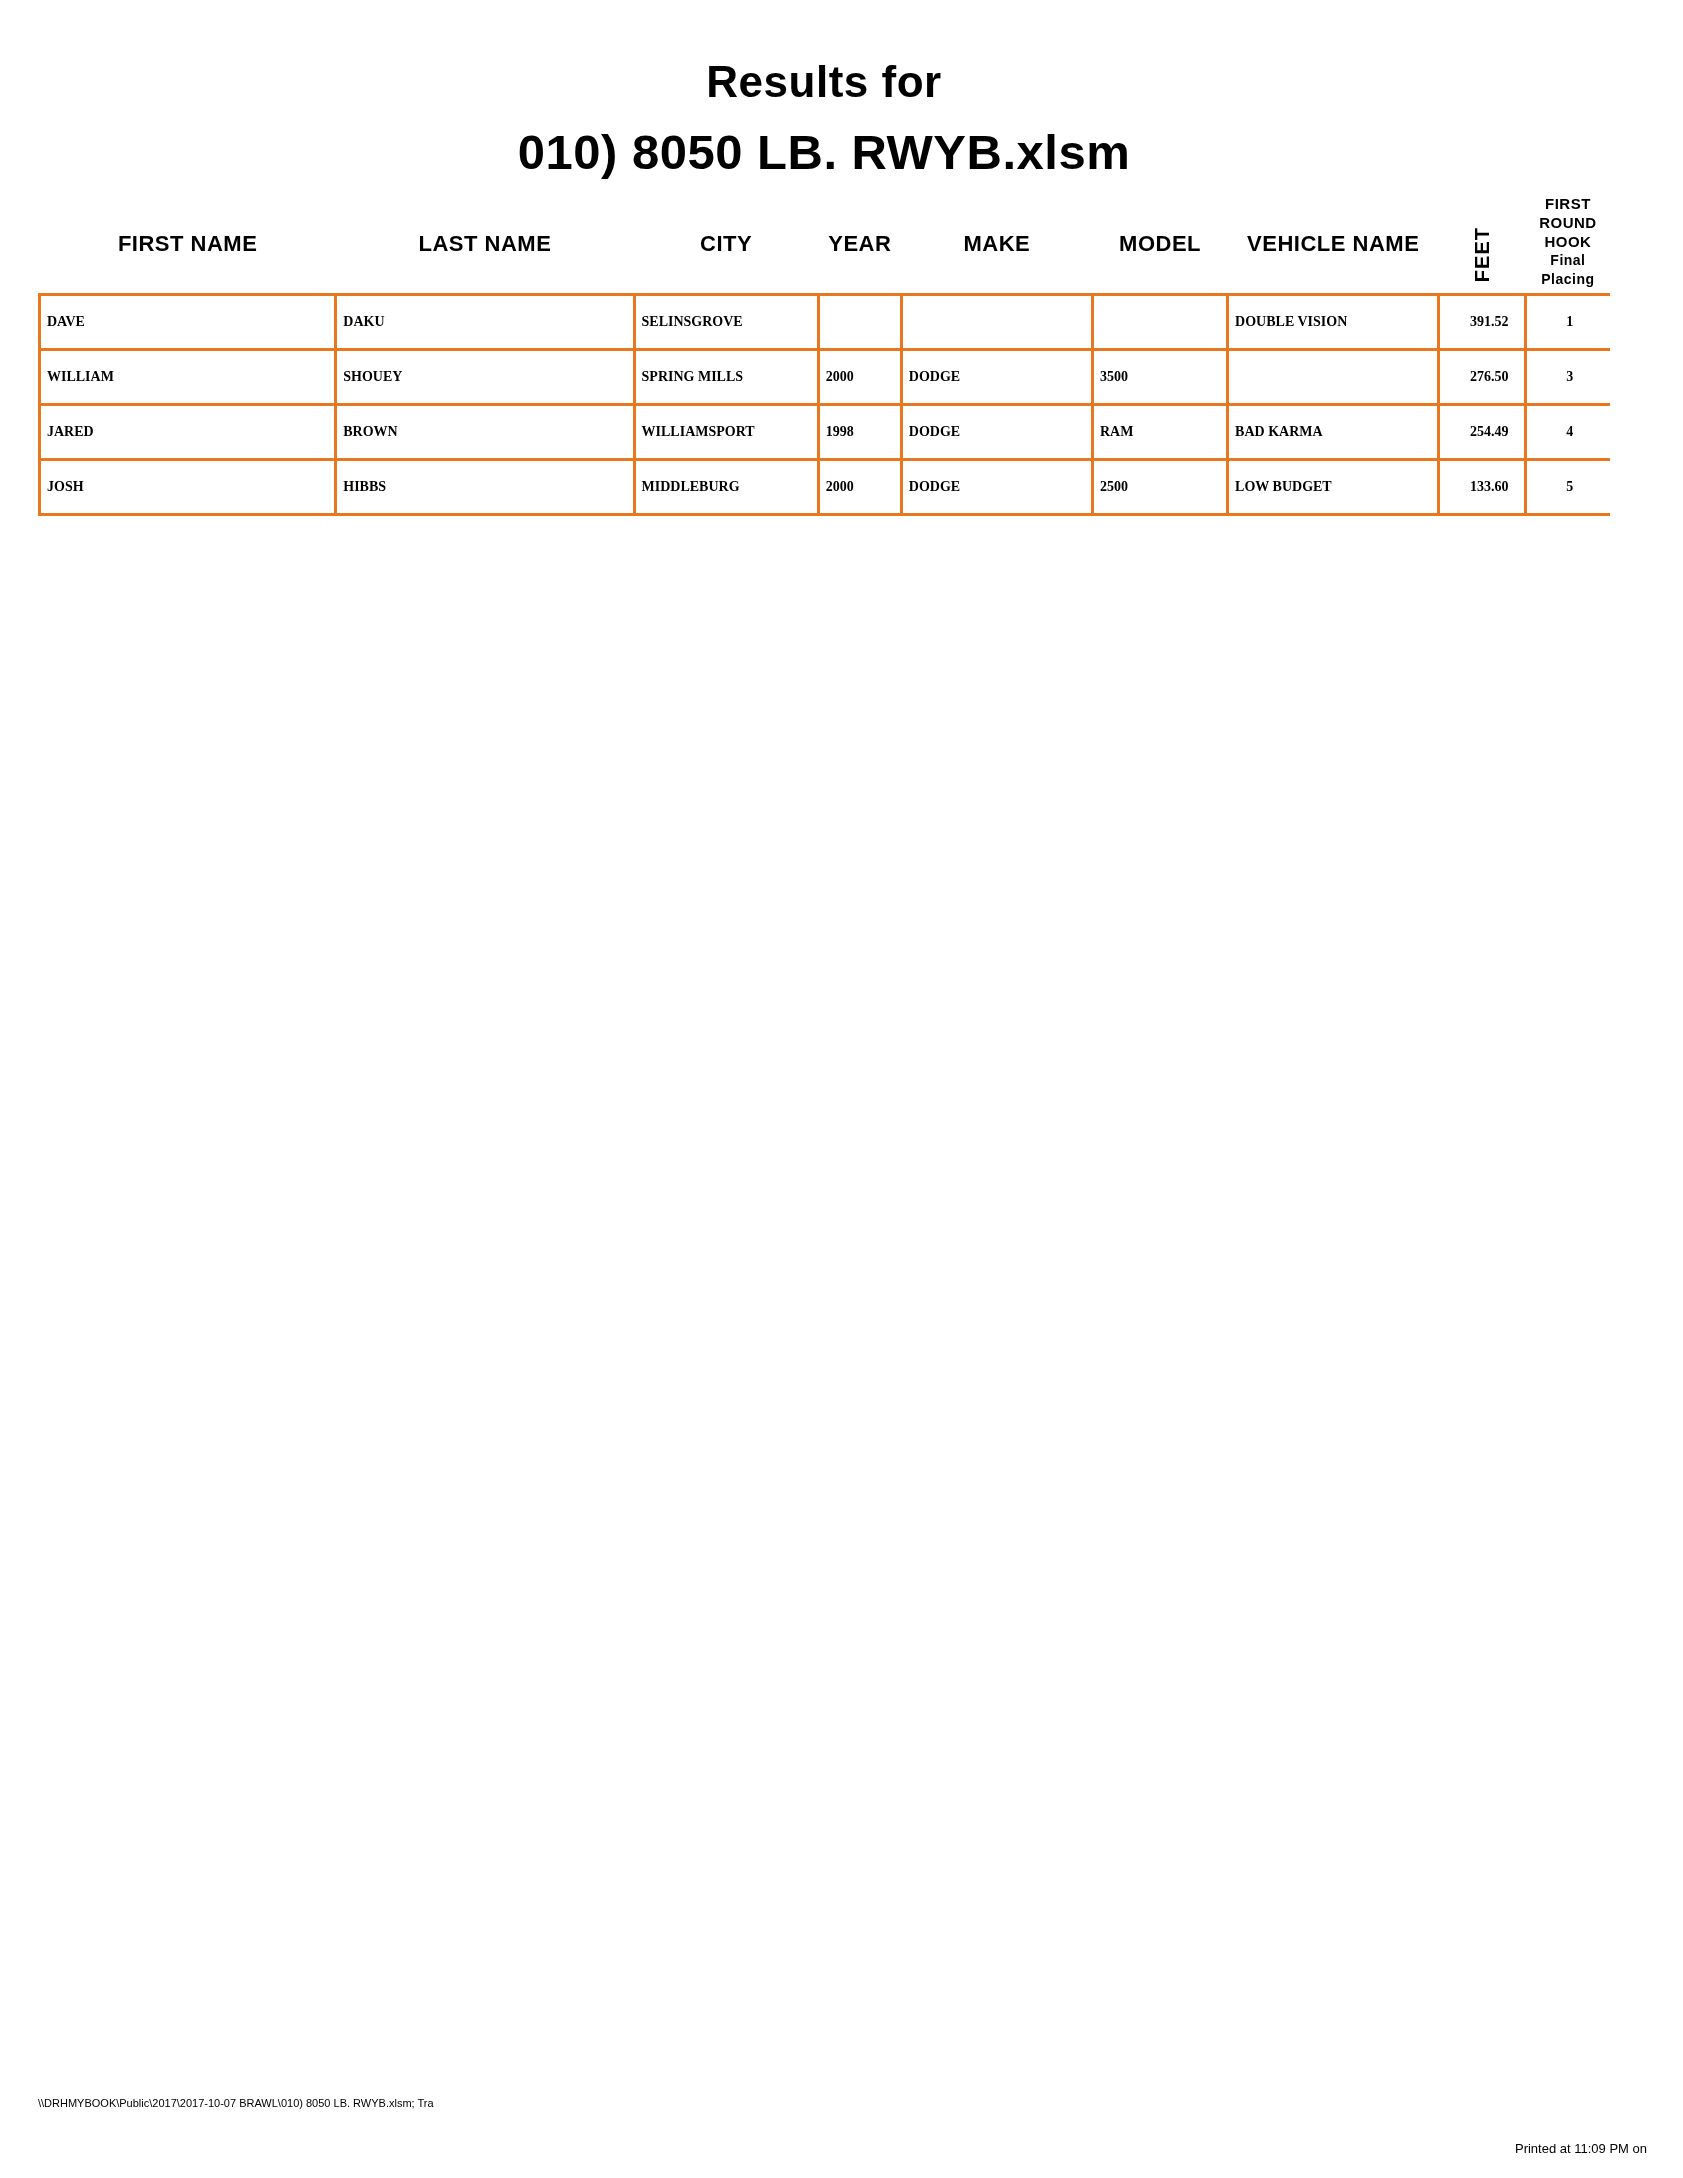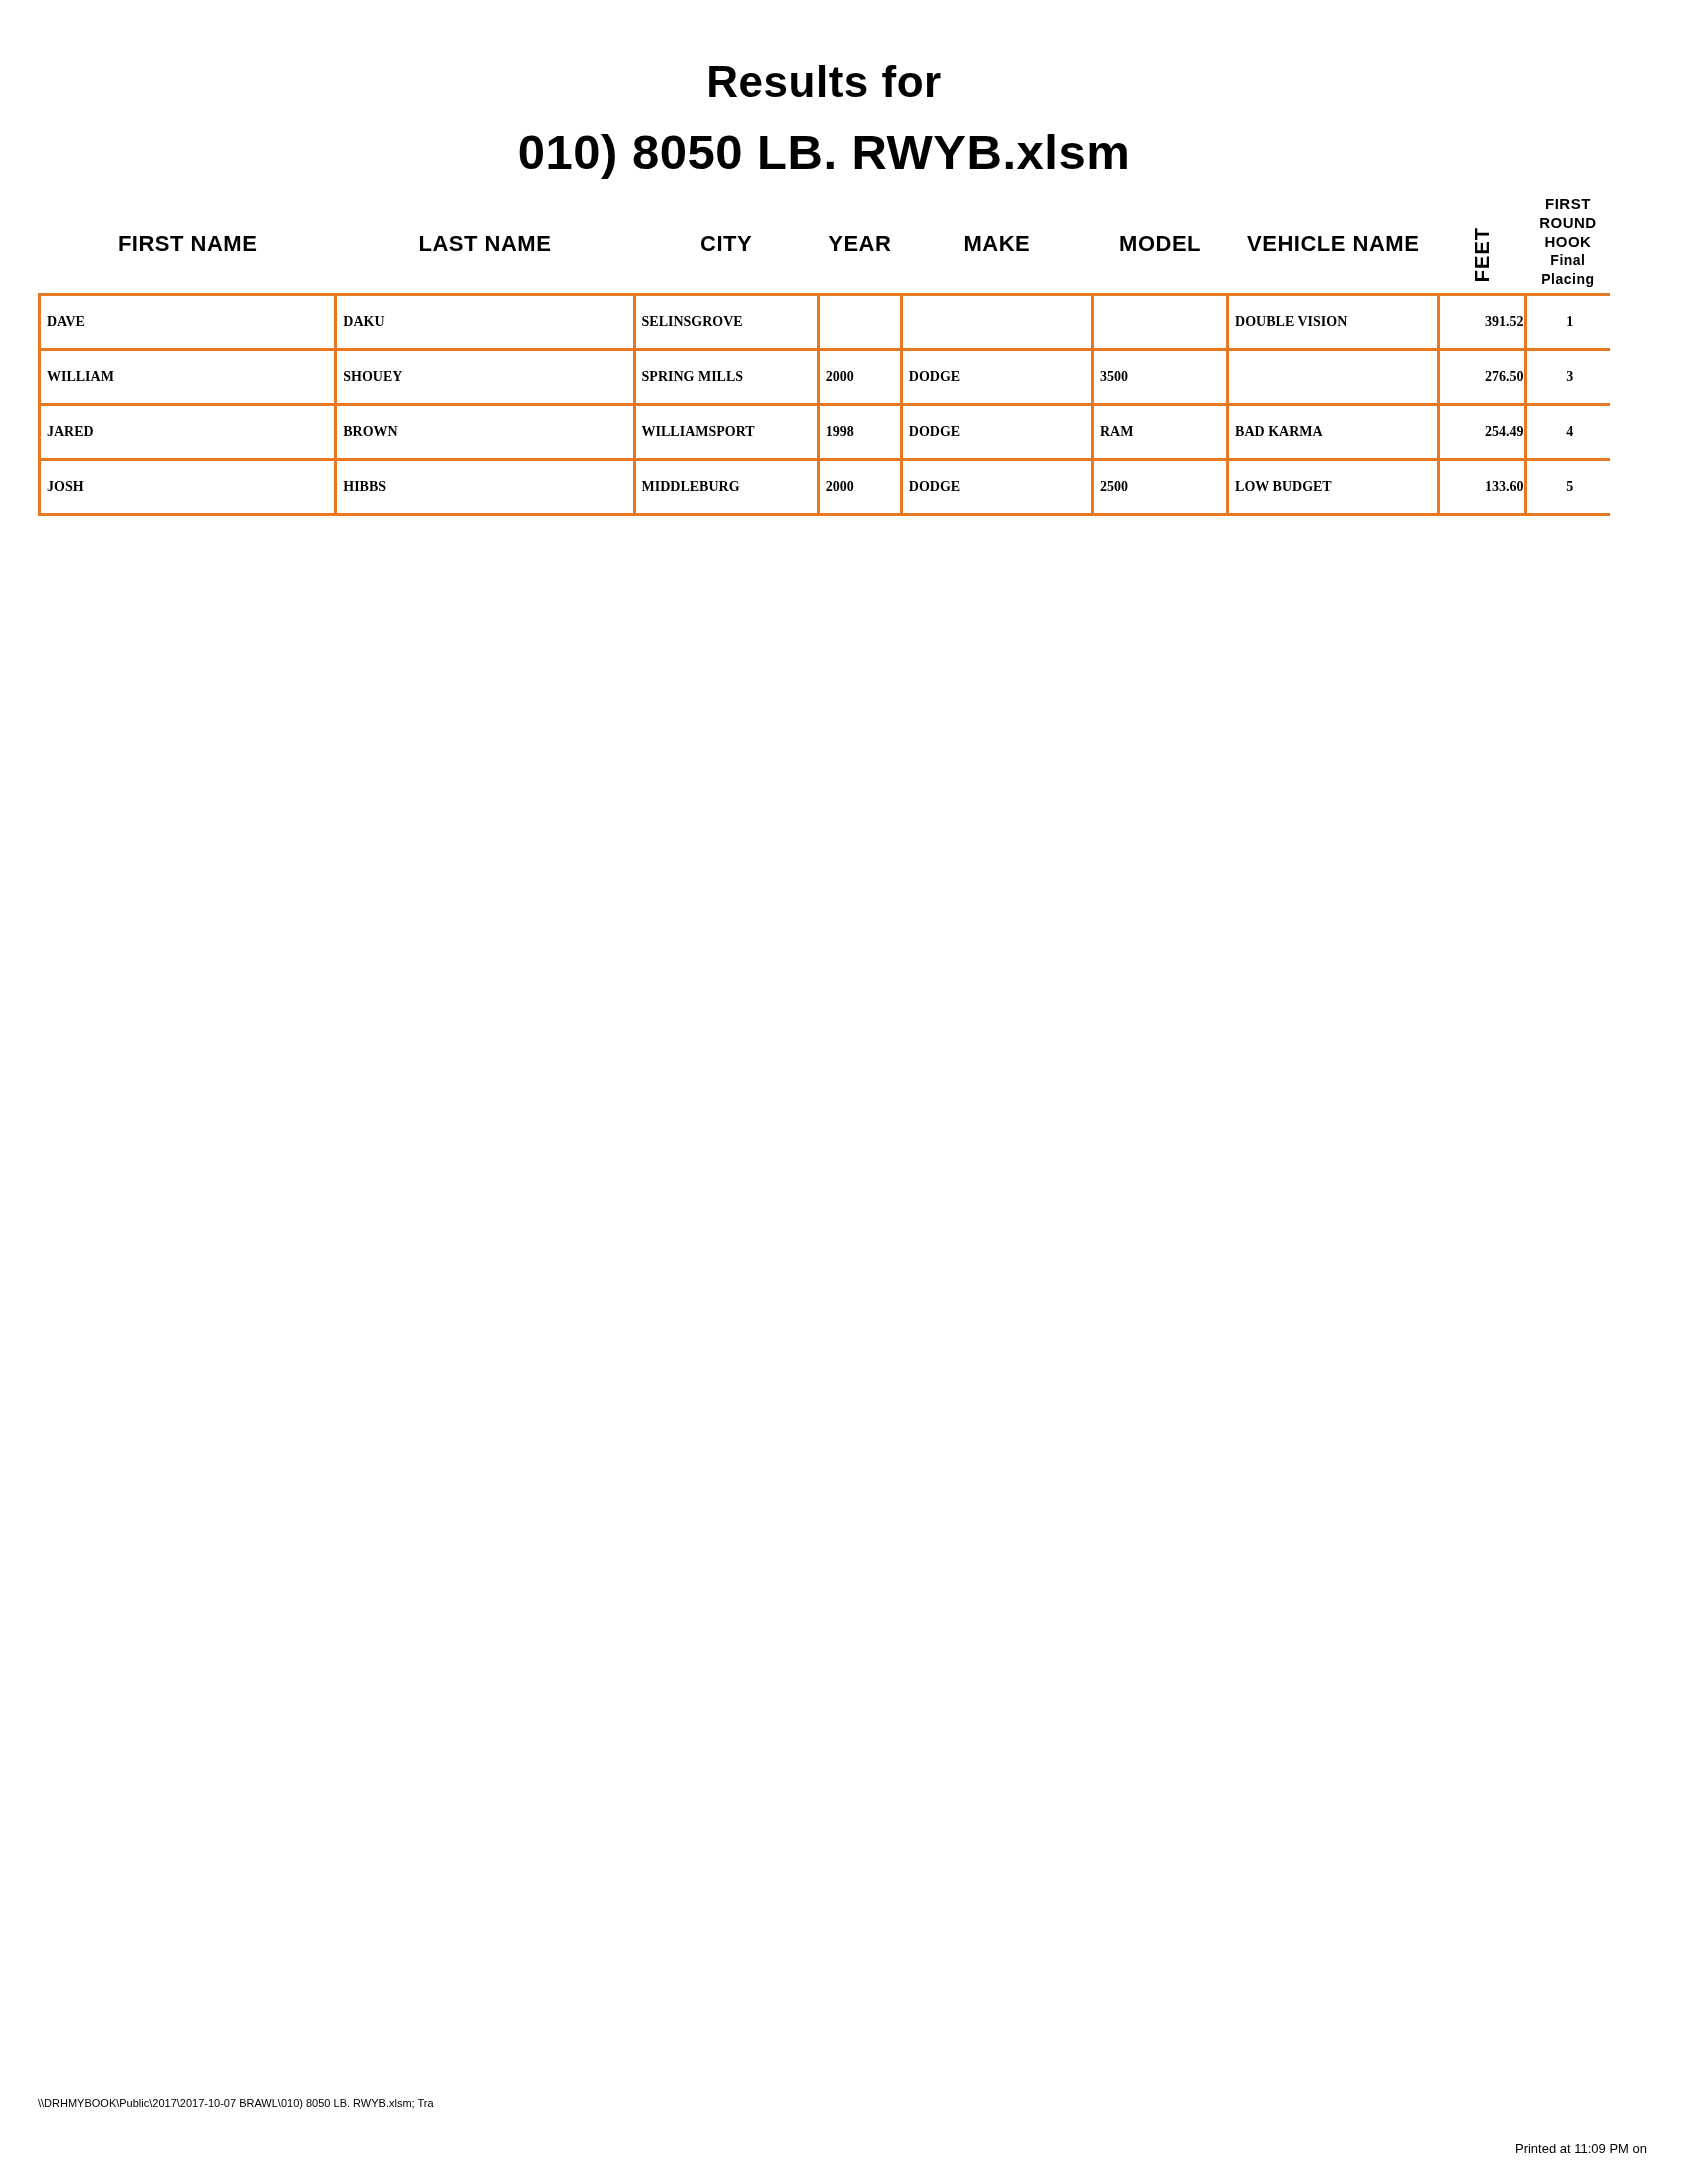--- a/index.html
+++ b/index.html
@@ -80,21 +80,21 @@
     border: 3px solid var(--orange);
     height: 55px;
     font-size: 14px;
     font-weight: bold;
     padding: 0 4px 0 6px;
     vertical-align: middle;
     white-space: nowrap;
     overflow: hidden;
     font-family: Liberation Serif, serif;
   }
-  table.results tbody td.td-feet { text-align: right; padding-right: 1px; margin-top: 43px; }
+  table.results tbody td.td-feet { text-align: right; padding-right: 16px; margin-top: 43px; }
   table.results tbody td.td-placing {
     text-align: center;
     border-left: 3px solid var(--orange);
     border-right: none;
   }
   .footer-left {
     position: absolute;
     left: 38px;
     top: 2097px;
     font-size: 11px;

